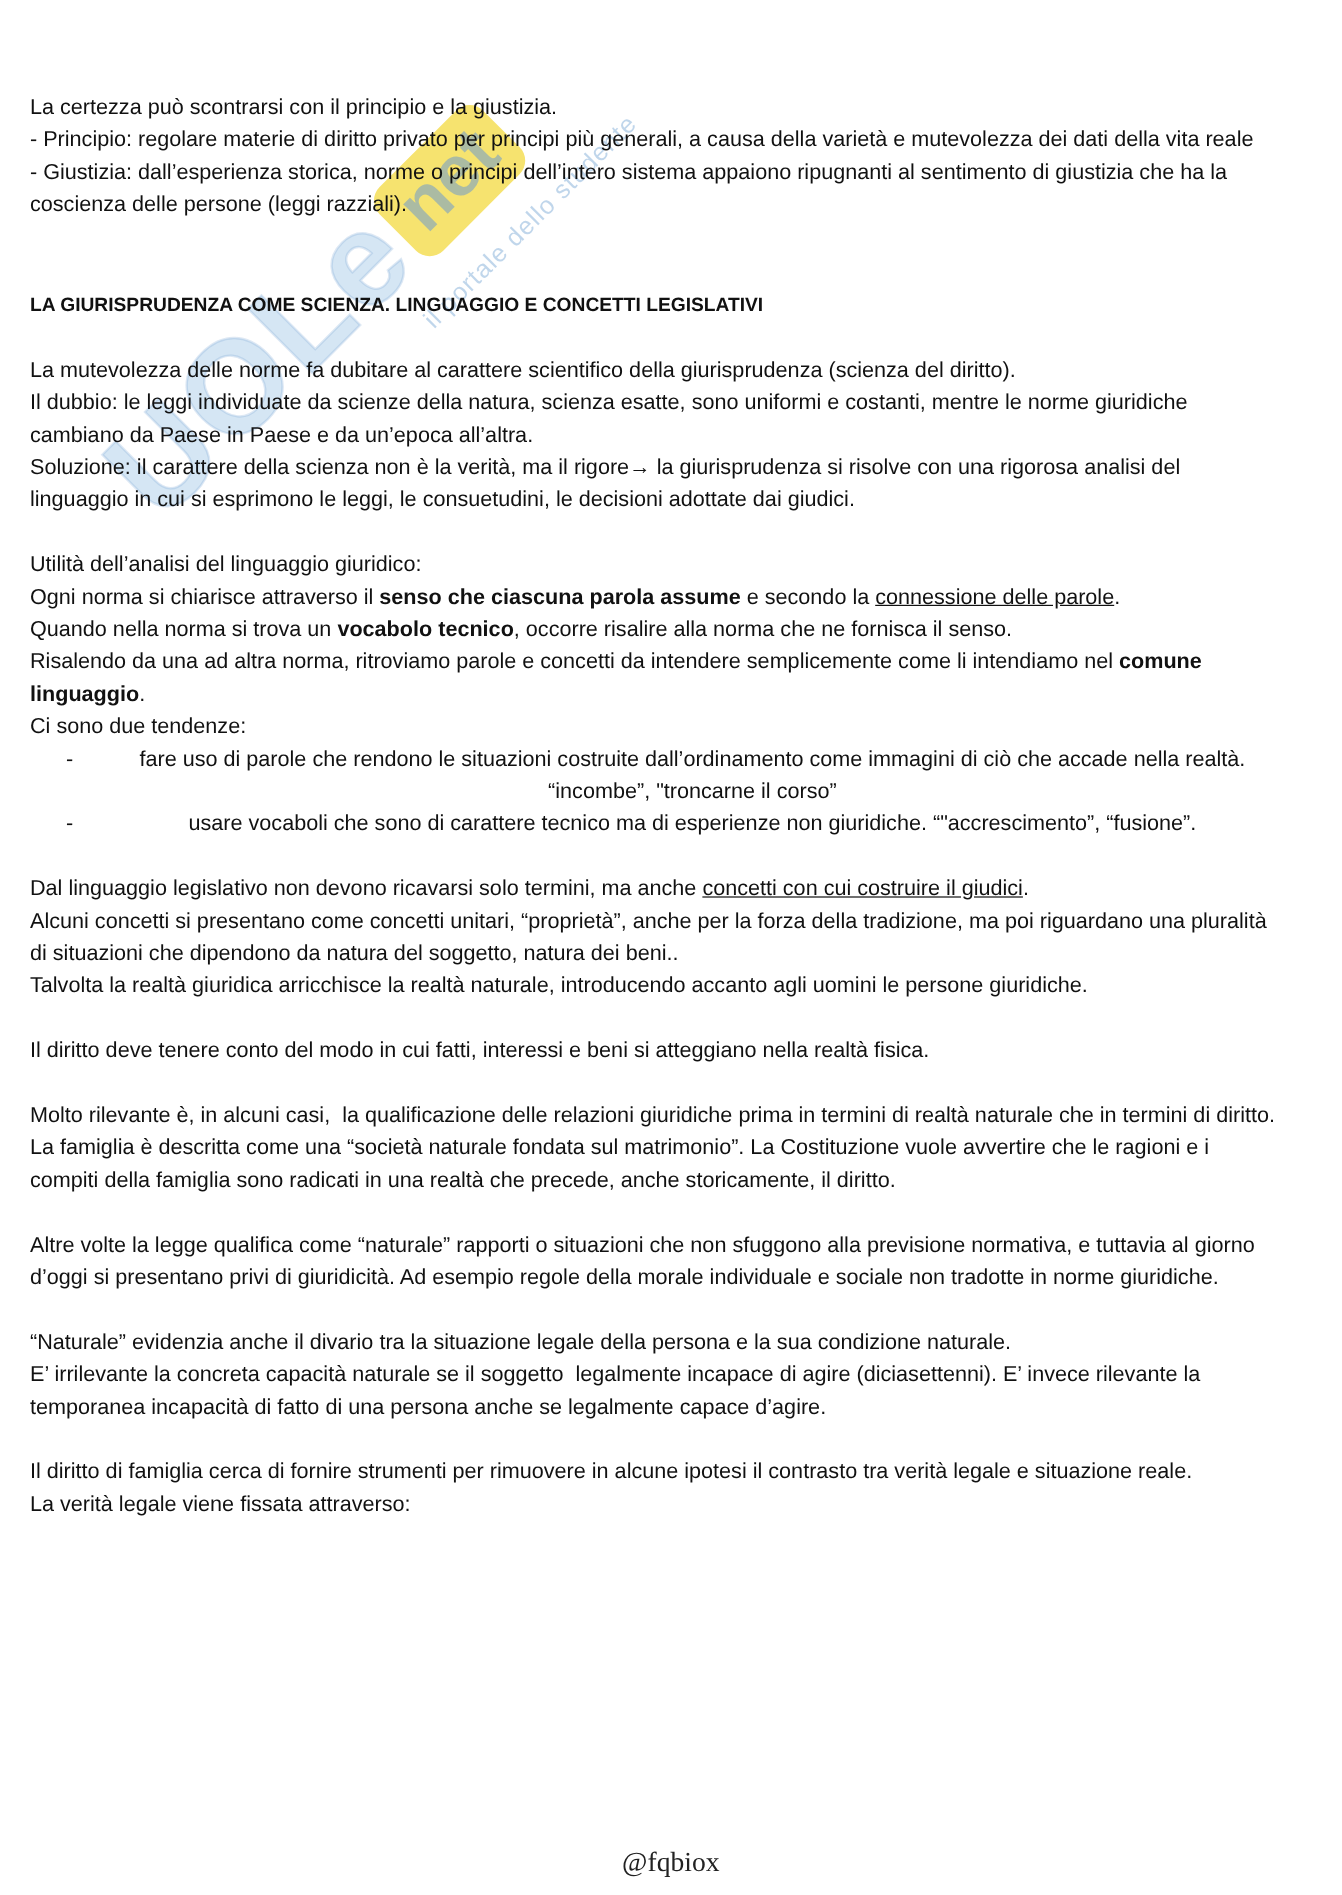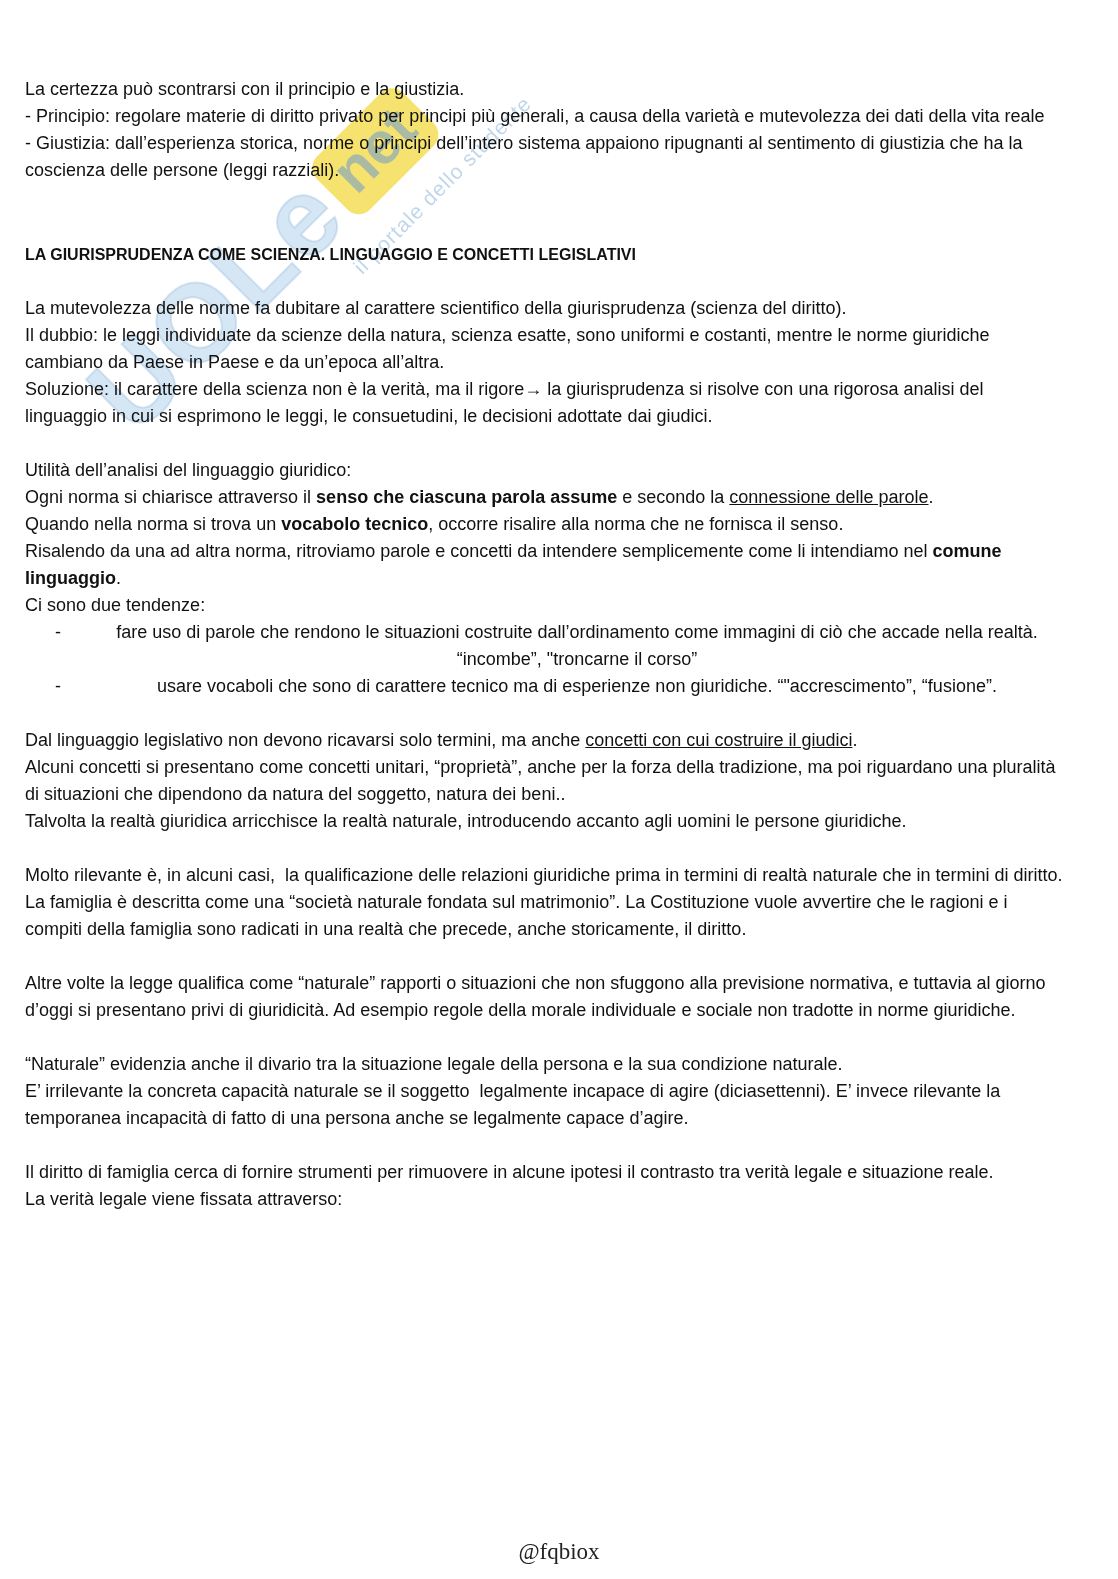--- a/index.html
+++ b/index.html
@@ -138,20 +138,21 @@
         <span class="dash">-</span>
         <span class="btxt">usare vocaboli che sono di carattere tecnico ma di esperienze non giuridiche. “"accrescimento”, “fusione”.</span>
       </div>
     </div>
 
     <p class="para"><span class="n">Dal linguaggio legislativo non devono ricavarsi solo termini, ma anche </span><span class="u">concetti con cui costruire il giudici</span><span class="n">.
 Alcuni concetti si presentano come concetti unitari, “proprietà”, anche per la forza della tradizione, ma poi riguardano una pluralità di situazioni che dipendono da natura del soggetto, natura dei beni..
 Talvolta la realtà giuridica arricchisce la realtà naturale, introducendo accanto agli uomini le persone giuridiche.</span></p>
 
 
+    <p class="para">Il diritto deve tenere conto del modo in cui fatti, interessi e beni si atteggiano nella realtà fisica.</p>
 
     <p class="para">Molto rilevante è, in alcuni casi,  la qualificazione delle relazioni giuridiche prima in termini di realtà naturale che in termini di diritto. La famiglia è descritta come una “società naturale fondata sul matrimonio”. La Costituzione vuole avvertire che le ragioni e i compiti della famiglia sono radicati in una realtà che precede, anche storicamente, il diritto.</p>
 
     <p class="para">Altre volte la legge qualifica come “naturale” rapporti o situazioni che non sfuggono alla previsione normativa, e tuttavia al giorno d’oggi si presentano privi di giuridicità. Ad esempio regole della morale individuale e sociale non tradotte in norme giuridiche.</p>
 
     <p class="para">“Naturale” evidenzia anche il divario tra la situazione legale della persona e la sua condizione naturale.
 E’ irrilevante la concreta capacità naturale se il soggetto  legalmente incapace di agire (diciasettenni). E’ invece rilevante la temporanea incapacità di fatto di una persona anche se legalmente capace d’agire.</p>
 
     <p class="para">Il diritto di famiglia cerca di fornire strumenti per rimuovere in alcune ipotesi il contrasto tra verità legale e situazione reale.
 La verità legale viene fissata attraverso:</p>

